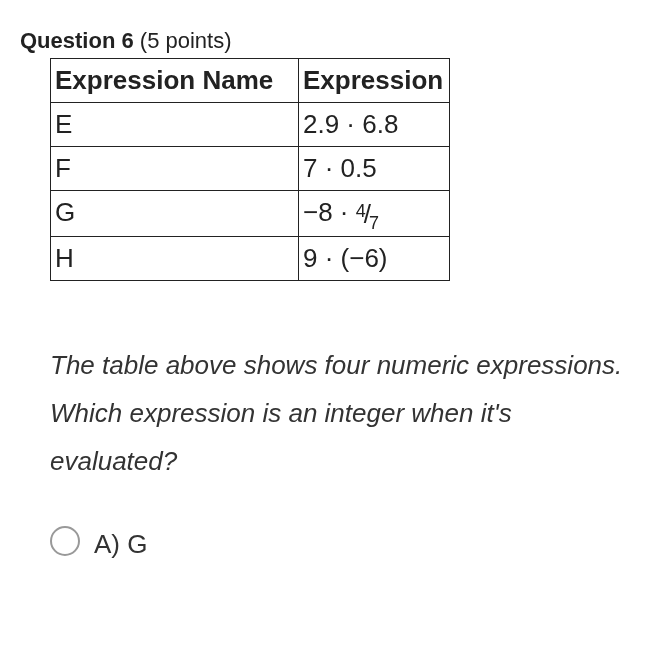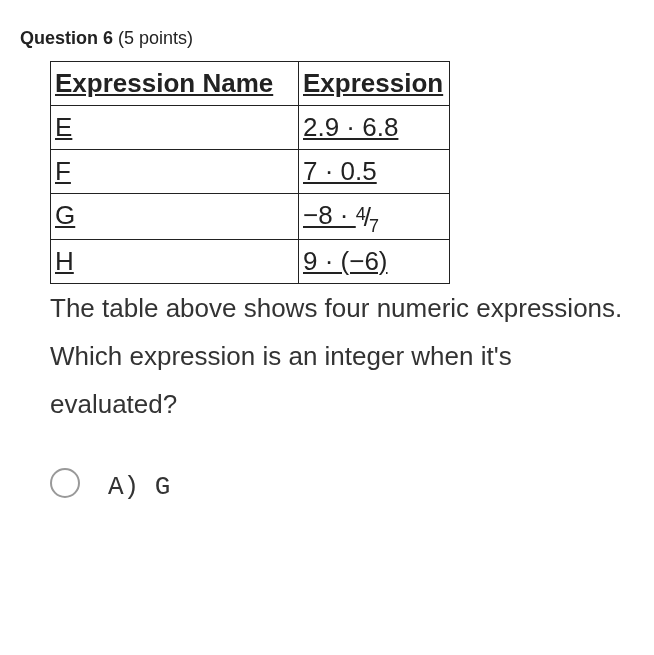--- a/index.html
+++ b/index.html
@@ -10,30 +10,30 @@
     body {
       font-family: -apple-system, BlinkMacSystemFont, "Segoe UI", Helvetica, Arial, sans-serif;
       background: #fff;
       color: #222;
       padding: 28px 20px;
       width: 654px;
       height: 655px;
       overflow: hidden;
     }
     .question-header {
-      font-size: 18px;
-      margin-bottom: 12px;
+      font-size: 22px;
+      margin-bottom: 4px;
       font-weight: 400;
     }
     .question-header strong {
       font-weight: 700;
     }
     .table-wrap {
       padding-left: 30px;
-      text-decoration: underline;
+      margin-bottom: 60px;
     }
     table {
       border-collapse: collapse;
     }
     th, td {
       border: 1.5px solid #222;
       text-align: left;
       font-size: 26px;
       padding: 6px 6px 6px 4px;
       vertical-align: top;
@@ -67,27 +67,27 @@
       font-size: 18px;
       position: relative;
       top: 6px;
     }
     .question-text {
       padding-left: 30px;
       font-size: 26px;
       line-height: 1.85;
       margin-bottom: 40px;
       color: #333;
+      font-style: italic;
     }
     .option-row {
       padding-left: 30px;
       display: flex;
-      align-items: center;
-      gap: 28px;
-      font-family: Liberation Mono, monospace;
+      align-items: flex-end;
+      gap: 14px;
     }
     .radio {
       width: 30px;
       height: 30px;
       border: 2px solid #999;
       border-radius: 50%;
       flex-shrink: 0;
       background: #fff;
     }
     .option-label {

